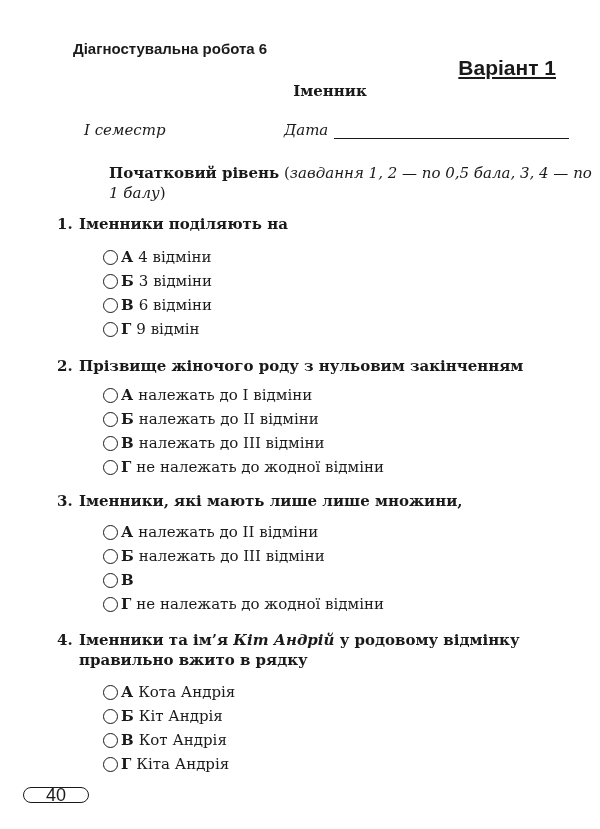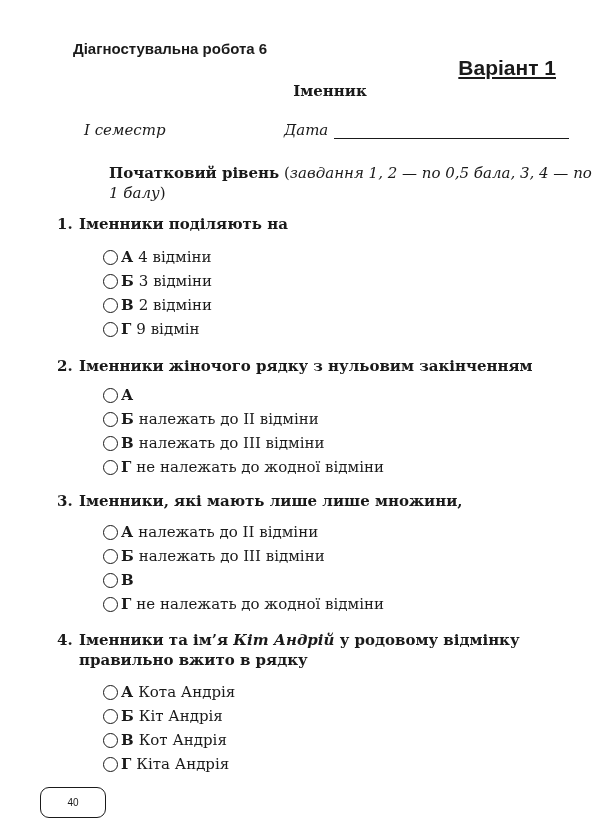--- a/index.html
+++ b/index.html
@@ -30,25 +30,24 @@
 
     .options { position: absolute; left: 103px; font-size: 15px; }
     .option { height: 24px; display: flex; align-items: center; white-space: nowrap; }
     .circle {
       width: 15px; height: 15px; border: 1.4px solid #1a1a1a; border-radius: 50%;
       margin-right: 3px; flex: 0 0 auto; box-sizing: border-box;
     }
     .letter { font-weight: bold; margin-right: 5px; }
 
     .page-num {
-      position: absolute; left: 23px; top: 787px; width: 66px; height: 31px;
+      position: absolute; left: 23px; top: 787px; width: 66px; height: 16px;
       border: 1.5px solid #1a1a1a; border-radius: 9px; box-sizing: border-box;
       display: flex; align-items: center; justify-content: center;
-      font-size: 10px;
-      margin-left: 17px;
+      font-size: 18px;
     }
   </style>
 </head>
 <body>
 
 <div class="abs sans header-left">Діагностувальна робота 6</div>
 <div class="abs sans header-right">Варіант 1</div>
 <div class="abs topic">Іменник</div>
 
 <div class="abs semester">І семестр</div>
@@ -70,37 +69,38 @@
       <span>4 відміни</span>
     </div>
   <div class="option">
       <span class="circle"></span>
       <span class="letter">Б</span>
       <span>3 відміни</span>
     </div>
   <div class="option">
       <span class="circle"></span>
       <span class="letter">В</span>
-      <span>2 відміни</span>
+      <span>6 відміни</span>
     </div>
   <div class="option">
       <span class="circle"></span>
       <span class="letter">Г</span>
       <span>9 відмін</span>
     </div>
 </div>
 
 <div class="question" style="top:356px;">
   <span class="num">2.</span>
-  <span class="text">Іменники жіночого рядку з нульовим закінченням</span>
+  <span class="text">Прізвище жіночого роду з нульовим закінченням</span>
 </div>
 <div class="options" style="top:383px;">
   <div class="option">
       <span class="circle"></span>
       <span class="letter">А</span>
+      <span>належать до І відміни</span>
     </div>
   <div class="option">
       <span class="circle"></span>
       <span class="letter">Б</span>
       <span>належать до ІІ відміни</span>
     </div>
   <div class="option">
       <span class="circle"></span>
       <span class="letter">В</span>
       <span>належать до ІІІ відміни</span>

